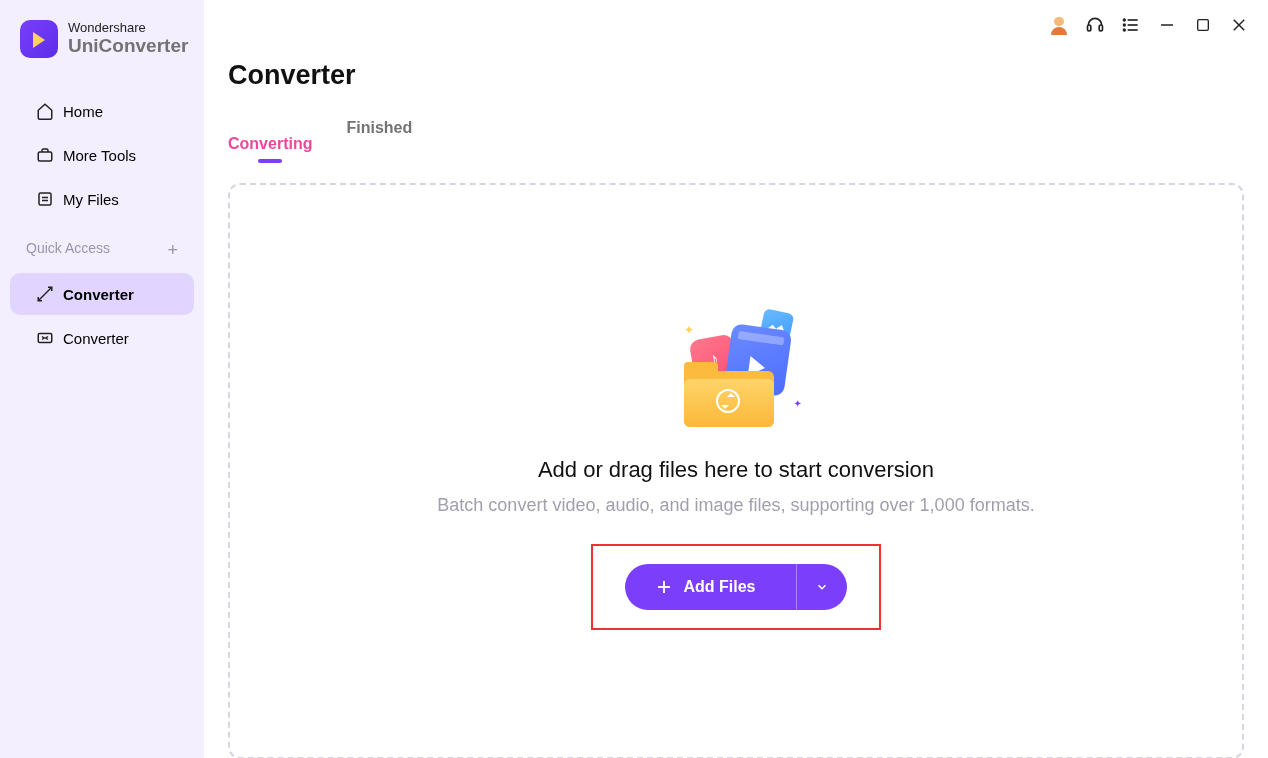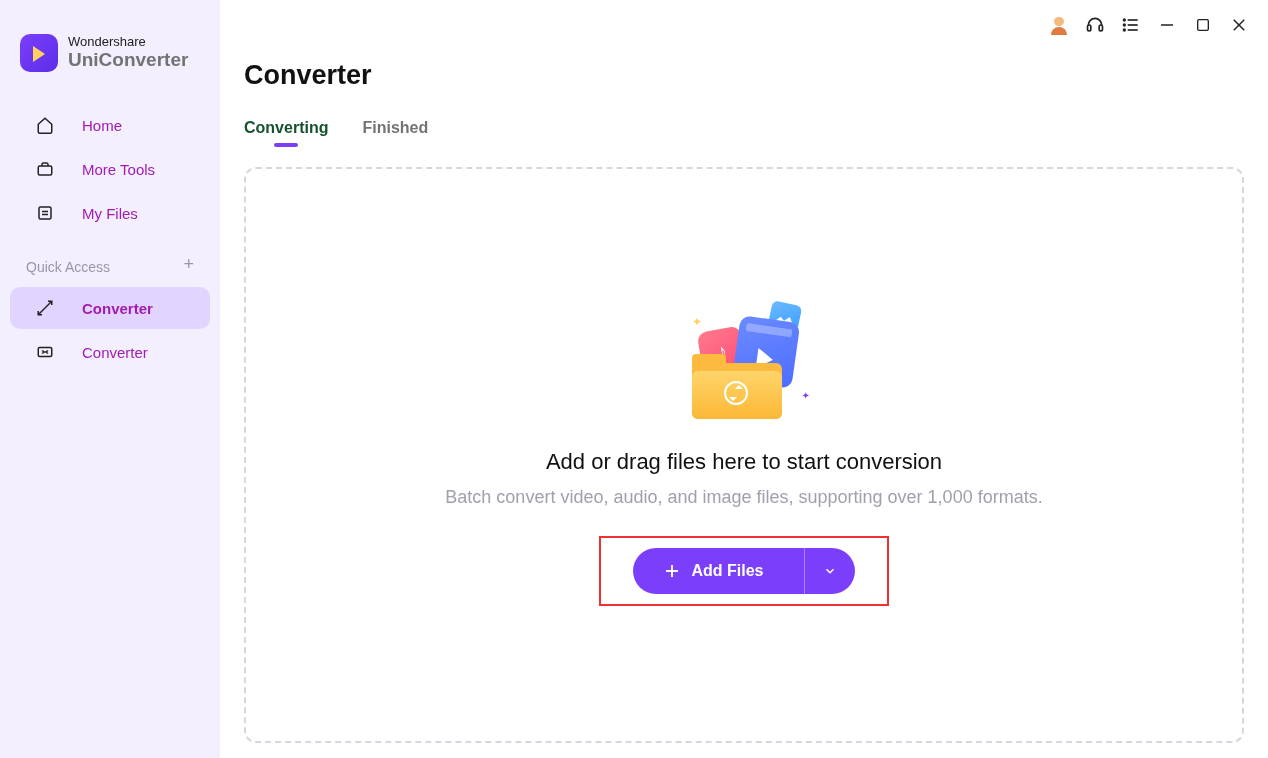--- a/index.html
+++ b/index.html
@@ -5,24 +5,24 @@
 * { margin: 0; padding: 0; box-sizing: border-box; }
 body {
   width: 1268px;
   height: 758px;
   font-family: -apple-system, BlinkMacSystemFont, "Segoe UI", Arial, sans-serif;
   background: #fff;
   overflow: hidden;
   display: flex;
 }
 .sidebar {
-  width: 220px;
+  width: 204px;
   height: 100%;
   background: #f3efff;
-  padding: 34px 0;
+  padding: 20px 0;
   flex-shrink: 0;
 }
 .logo-block {
   display: flex;
   align-items: center;
   padding: 0 20px 20px 20px;
   gap: 10px;
 }
 .logo-icon {
   width: 38px;
@@ -51,43 +51,43 @@
 .logo-text-bottom {
   font-size: 19px;
   font-weight: 700;
   color: #737373;
   line-height: 1.1;
 }
 .nav { margin-top: 12px; }
 .nav-item {
   display: flex;
   align-items: center;
-  gap: 28px;
+  gap: 9px;
   padding: 12px 26px;
   font-size: 15px;
-  color: #a21caf;
+  color: #000000;
   cursor: pointer;
   margin: 2px 10px;
   border-radius: 10px;
 }
 .nav-item.active {
   background: #e1d5ff;
   font-weight: 700;
 }
 .nav-icon {
   width: 18px;
   height: 18px;
   flex-shrink: 0;
   display: flex;
   align-items: center;
   justify-content: center;
 }
 .quick-access {
   display: flex;
-  align-items: flex-end;
+  align-items: flex-start;
   justify-content: space-between;
   padding: 14px 26px 10px 26px;
   margin-top: 6px;
 }
 .quick-access-label {
   font-size: 14px;
   color: #9a96a9;
 }
 .quick-plus {
   color: #9a96a9;
@@ -151,22 +151,23 @@
 }
 .tab {
   font-size: 16px;
   color: #737373;
   cursor: pointer;
   position: relative;
   padding-bottom: 8px;
   font-weight: bold;
 }
 .tab.active {
-  color: #14532d;
+  color: #ec4899;
   font-weight: 700;
+  margin-top: 16px;
 }
 .tab.active::after {
   content: "";
   position: absolute;
   bottom: -2px;
   left: 35%;
   width: 24px;
   height: 4px;
   background: #7b3ffb;
   border-radius: 4px;
@@ -248,21 +249,21 @@
   text-align: center;
 }
 .drop-sub {
   font-size: 18px;
   color: #a29fad;
   margin-bottom: 28px;
   text-align: center;
 }
 .highlight-box {
   border: 2px solid #ef3131;
-  padding: 10px 32px;
+  padding: 18px 32px;
   display: flex;
   align-items: center;
   justify-content: center;
 }
 .add-btn-group {
   display: flex;
 }
 .add-btn {
   background: #7b3ffb;
   color: #fff;

